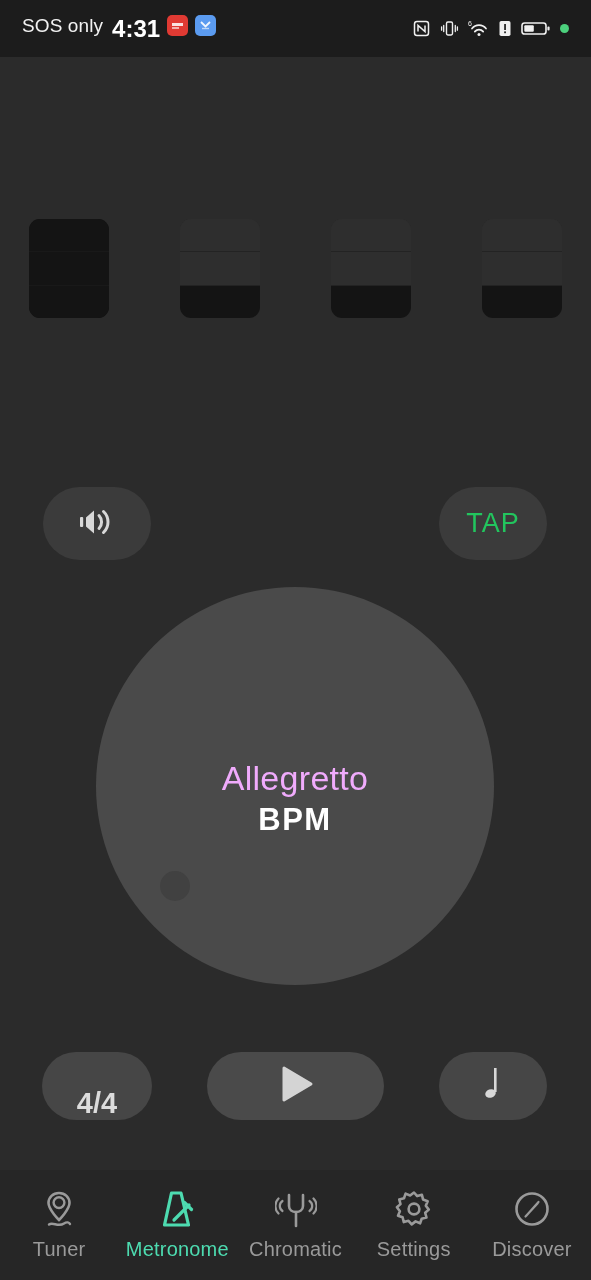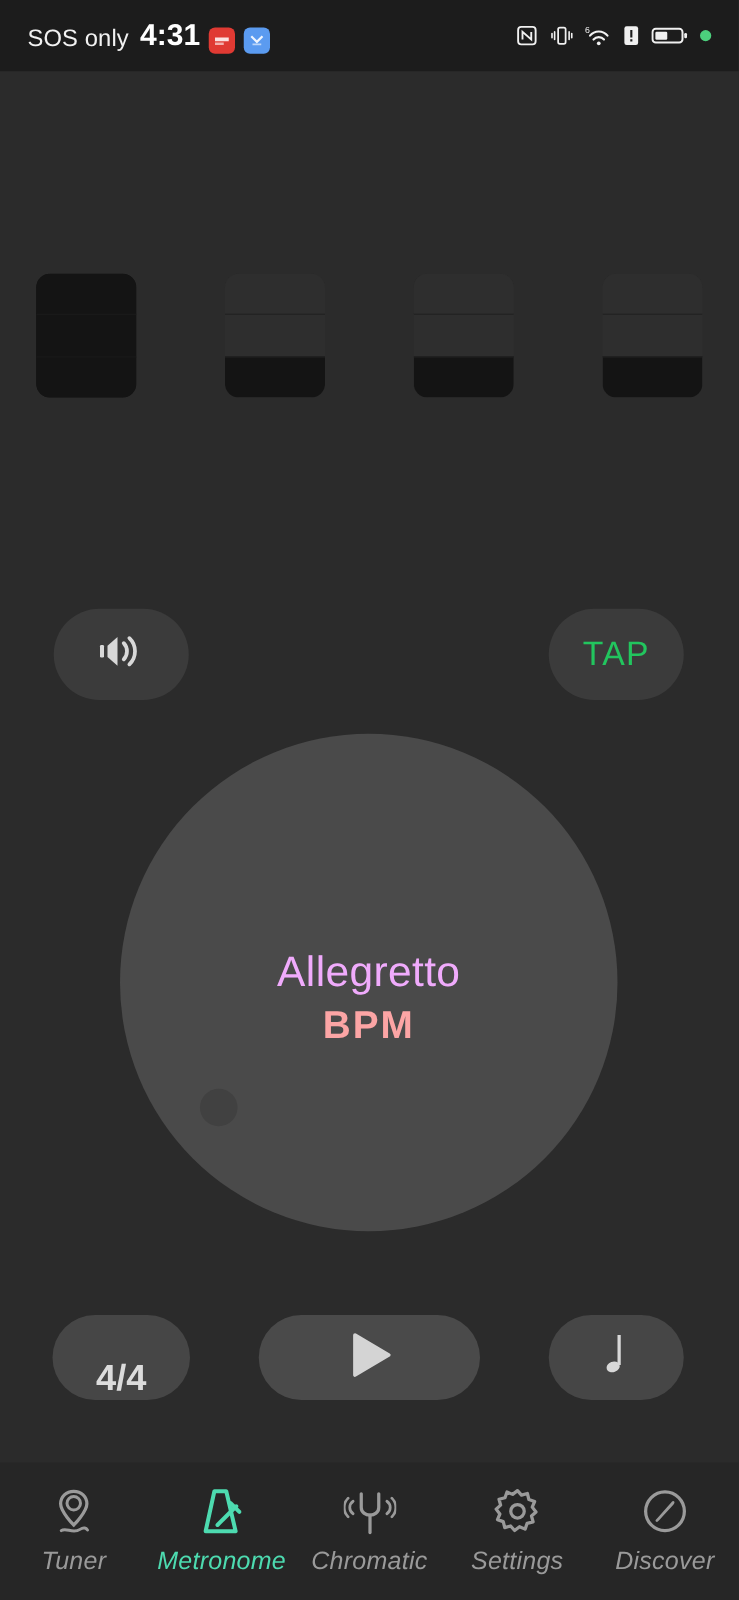--- a/index.html
+++ b/index.html
@@ -11,21 +11,21 @@
   }
   #app { position:relative; width:591px; height:1280px; background:#2b2b2b; }
 
   
   .statusbar {
     position:absolute; top:0; left:0; width:591px; height:57px;
     background:#1c1c1c;
     display:flex; align-items:center; justify-content:space-between;
     padding:0 22px;
   }
-  .sb-left { display:flex; align-items:flex-end; gap:7px; }
+  .sb-left { display:flex; align-items:flex-start; gap:7px; }
   .sb-carrier { color:#f2f2f2; font-size:19px; letter-spacing:.1px; }
   .sb-time { color:#ffffff; font-size:24px; font-weight:bold; margin-left:2px; }
   .sb-appicon { width:21px; height:21px; border-radius:5px; display:flex;
                 align-items:center; justify-content:center; }
   .sb-appicon svg { display:block; }
   .sb-right { display:flex; align-items:center; gap:9px; }
   .sb-ic { display:flex; align-items:center; justify-content:center; }
   .sb-dot { width:9px; height:9px; border-radius:50%; background:#4cd07d; }
 
   
@@ -62,21 +62,21 @@
     position:absolute; top:587px; left:96px;
     width:398px; height:398px; border-radius:50%;
     background:#4a4a4a;
     display:flex; flex-direction:column; align-items:center; justify-content:center;
   }
   .dial-tempo { color:#f0abfc; font-size:34px; letter-spacing:.3px; margin-bottom:2px;margin-top:24px; }
   .dial-bpm {
     color:#f0f0f0; font-size:105px; font-weight:bold;
     line-height:1.02; letter-spacing:2px;
   }
-  .dial-unit { color:#fca5a5; font-size:31px; font-weight:bold; letter-spacing:1.5px; margin-top:2px; }
+  .dial-unit { color:#ffffff; font-size:31px; font-weight:bold; letter-spacing:1.5px; margin-top:2px; }
   .dial-knob {
     position:absolute; left:64px; top:284px;
     width:30px; height:30px; border-radius:50%;
     background:#414141;
   }
 
   
   .ctrl-sig {
     position:absolute; top:1052px; left:42px;
     width:110px; height:68px; border-radius:34px;
@@ -91,21 +91,21 @@
   .ctrl-note {
     position:absolute; top:1052px; left:439px;
     width:108px; height:68px; border-radius:34px;
     background:#464646; display:flex; align-items:center; justify-content:center;
   }
 
   
   .navbar {
     position:absolute; bottom:0; left:0; width:591px; height:110px;
     background:#262626;
-    display:flex; align-items:center;font-style:italic;
+    display:flex; align-items:center;
   }
   .nav-item {
     flex:1; height:100%;
     display:flex; flex-direction:column; align-items:center; justify-content:center;
     gap:7px;
   }
   .nav-icon { height:42px; display:flex; align-items:center; justify-content:center; }
   .nav-label { font-size:20px; color:#9a9a9a; letter-spacing:.2px; }
   .nav-item.active .nav-label { color:#4ddbb0; }
 </style>

